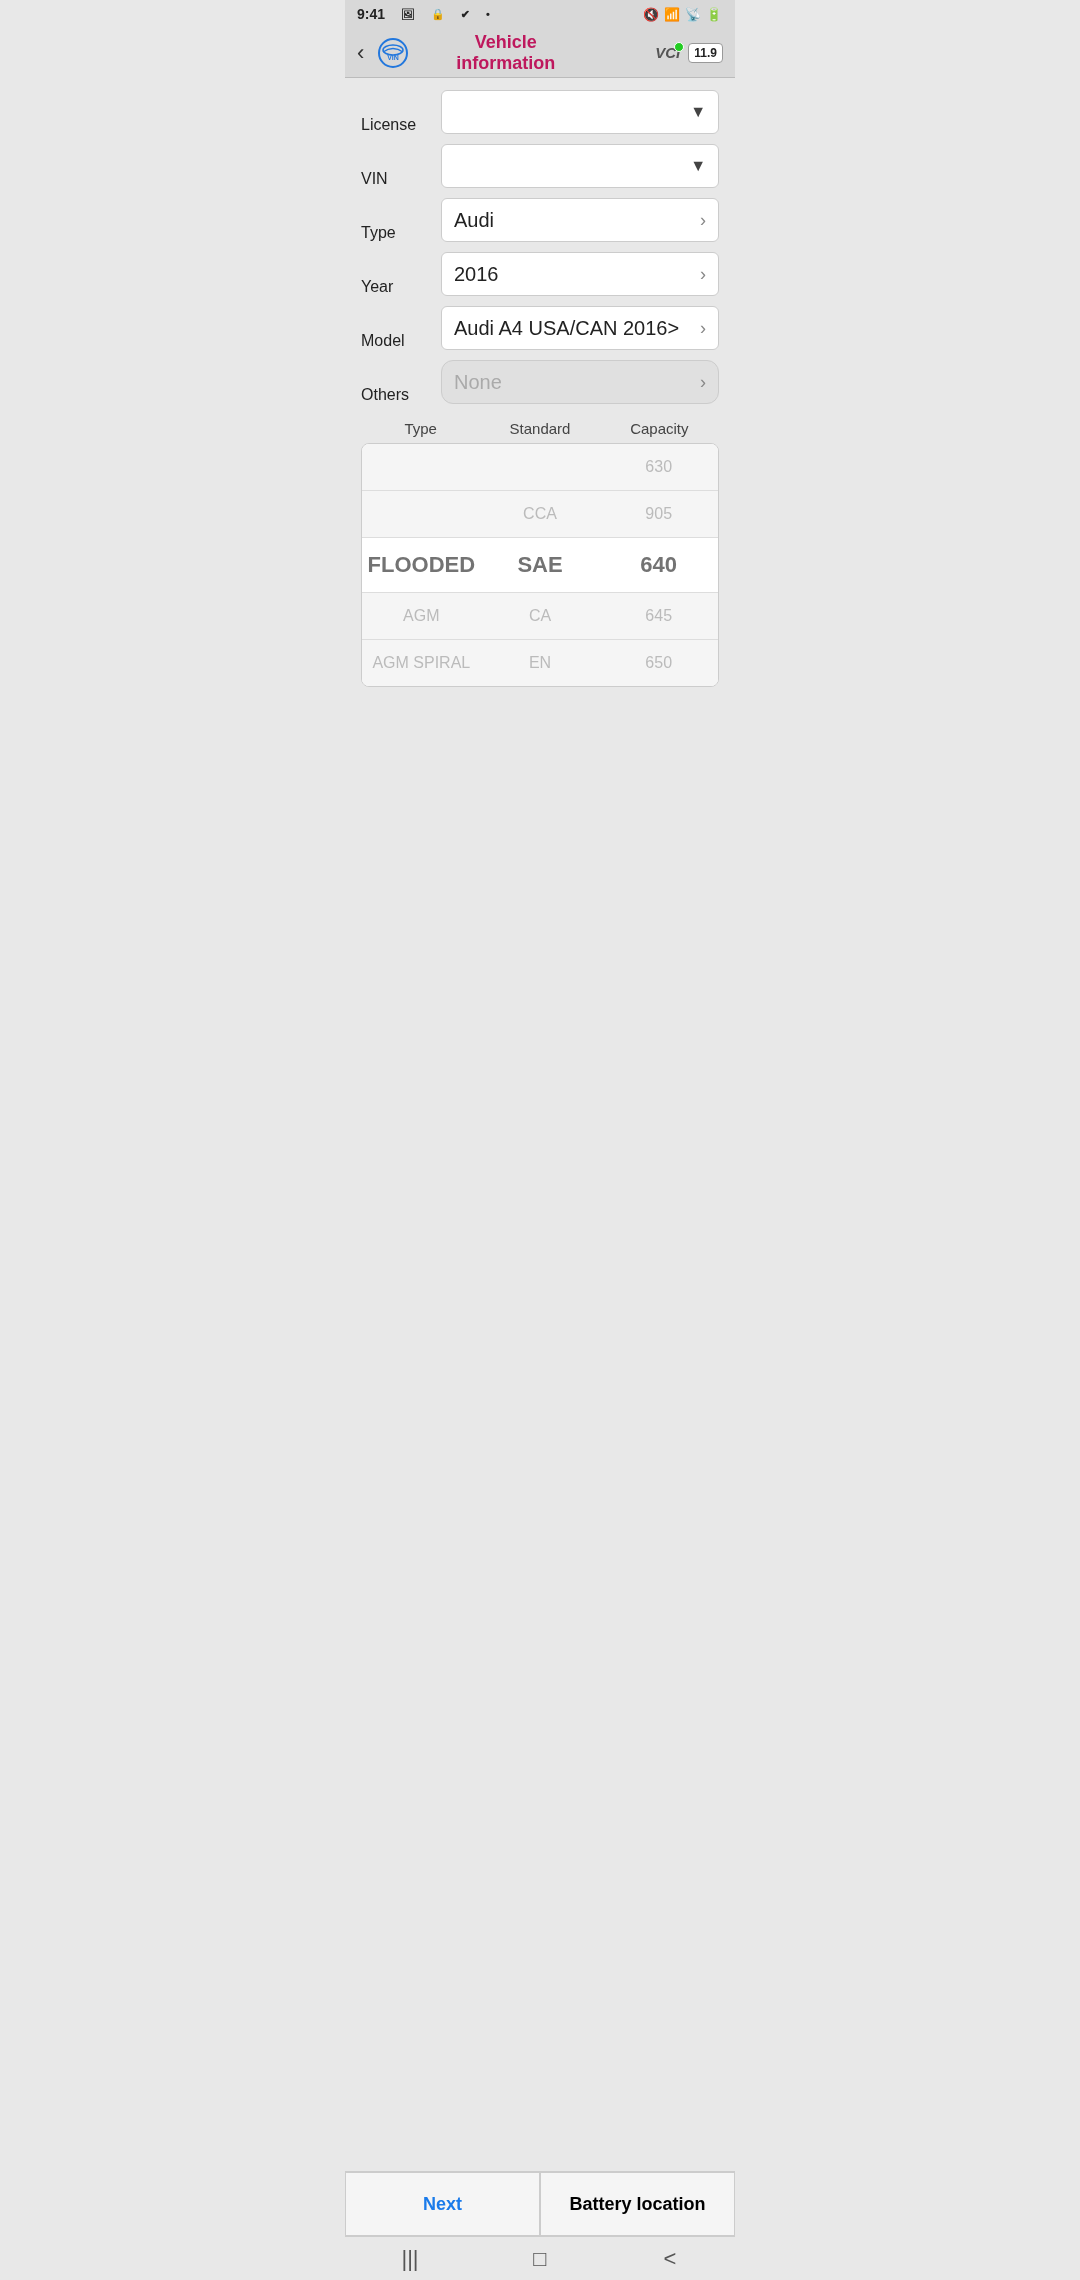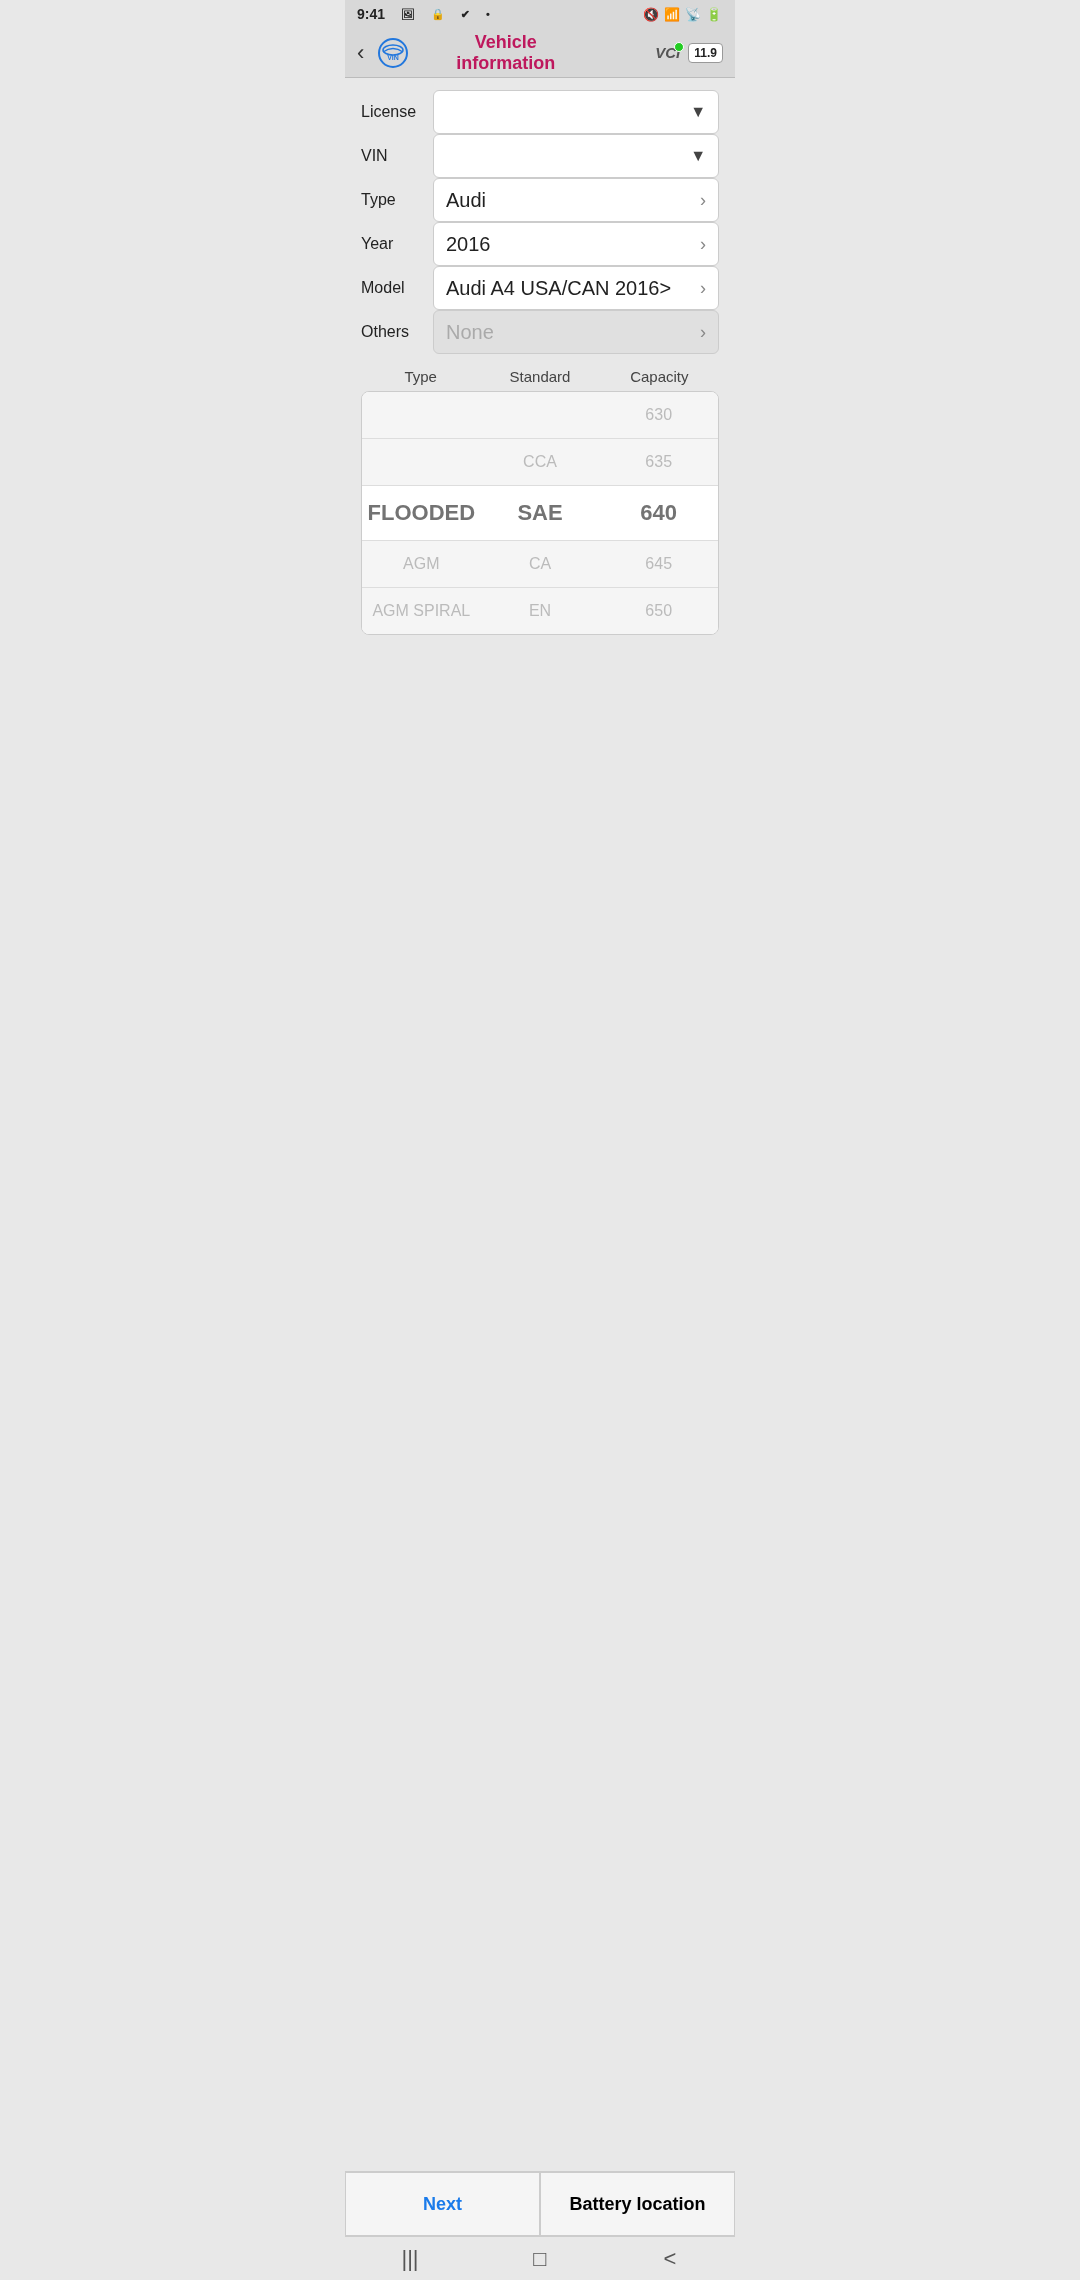--- a/index.html
+++ b/index.html
@@ -101,21 +101,23 @@
 
     
     .content {
       padding: 12px 16px;
       background: #e8e8e8;
     }
 
     
     .form-row {
       display: flex;
-      align-items: center;
+      align-items: flex-end;
+      margin-bottom: 10px;
+      gap: 8px;
     }
     .form-label {
       width: 72px;
       font-size: 16px;
       color: #222;
       flex-shrink: 0;
     }
     .form-input {
       flex: 1;
       height: 44px;
@@ -144,20 +146,21 @@
       font-size: 16px;
       color: #444;
     }
     .chevron-arrow {
       font-size: 18px;
       color: #888;
     }
     .form-input.disabled-look {
       background: #e0e0e0;
       color: #999;
+      border-radius: 12px;
     }
 
     
     .table-section {
       margin-top: 8px;
     }
     .table-header {
       display: flex;
       padding: 6px 0;
       font-size: 15px;
@@ -366,21 +369,21 @@
 
       <div class="table-row dimmed">
         <span class="table-cell"></span>
         <span class="table-cell"></span>
         <span class="table-cell">630</span>
       </div>
 
       <div class="table-row dimmed">
         <span class="table-cell"></span>
         <span class="table-cell">CCA</span>
-        <span class="table-cell">635</span>
+        <span class="table-cell">905</span>
       </div>
 
       <div class="table-row selected" style="background:#fff;">
         <span class="table-cell bold">FLOODED</span>
         <span class="table-cell bold">SAE</span>
         <span class="table-cell bold">640</span>
       </div>
 
       <div class="table-row dimmed">
         <span class="table-cell">AGM</span>

